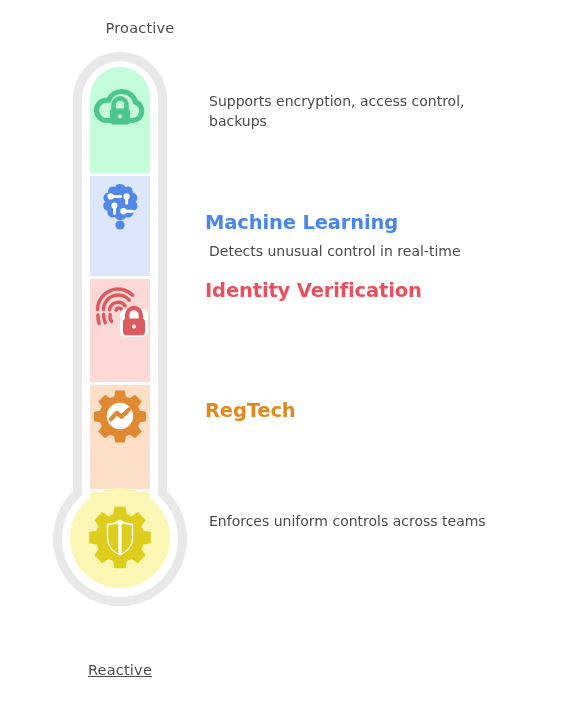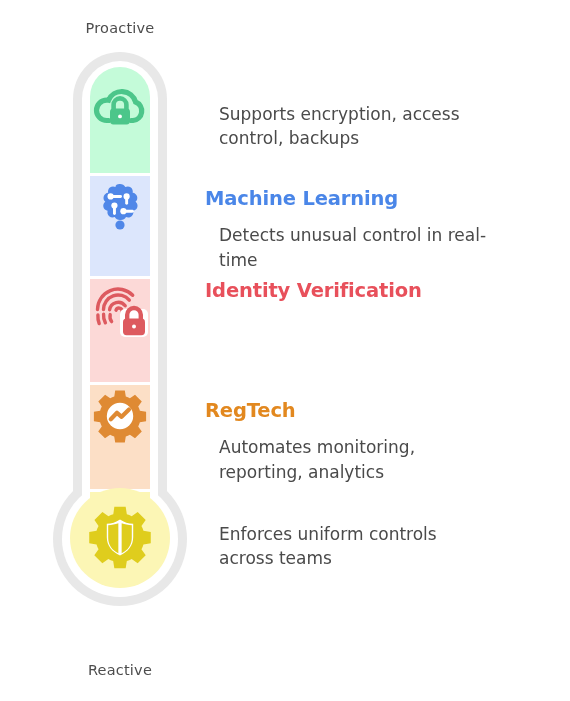--- a/index.html
+++ b/index.html
@@ -19,22 +19,22 @@
   .scale-label {
     position: absolute;
     left: 0;
     width: 240px;
     text-align: center;
     font-size: 14.5px;
     color: #4d4d4d;
     letter-spacing: .2px;
     font-family: "DejaVu Sans", sans-serif;
   }
-  #label-proactive { top: 20px; }
-  #label-reactive  { top: 662px; }
+  #label-proactive { top: 20px; padding-left: 20px; }
+  #label-reactive  { top: 662px; text-decoration: underline; }
 
   
   .thermometer {
     position: absolute;
     left: 50px;
     top: 52px;
     width: 140px;
     height: 600px;
   }
 
@@ -136,27 +136,27 @@
   .item-title {
     font-family: "DejaVu Sans", sans-serif;
     font-size: 19.5px;
     font-weight: bold;
     letter-spacing: -.15px;
     margin: 0 0 9px 0;
     line-height: 1.1;
   }
   .item-desc {
     font-family: "DejaVu Sans", sans-serif;
-    font-size: 17px;
+    font-size: 14px;
     color: #4a4a4a;
     line-height: 1.42;
-    margin: 14px;
+    margin: 4px;
   }
   #item-0 { top: 88px;  }
-  #item-1 { top: 188px; }
+  #item-1 { top: 212px; }
   #item-2 { top: 280px; }
   #item-3 { top: 400px; }
   #item-4 { top: 508px; }
 </style>
 </head>
 <body>
 
 <div>
 
   <div class="scale-label" id="label-proactive">Proactive</div>
@@ -247,20 +247,19 @@
     </div>
     <div class="item" id="item-1">
       <div class="item-title" style="color: rgb(74, 134, 232);">Machine Learning</div>
       <div class="item-desc">Detects unusual control in real-time</div>
     </div>
     <div class="item" id="item-2">
       <div class="item-title" style="color: rgb(232, 80, 91);">Identity Verification</div>
     </div>
     <div class="item" id="item-3">
       <div class="item-title" style="color: rgb(226, 136, 31);">RegTech</div>
-      <div class="item-desc">Automates monitoring, reporting, analytics</div>
     </div>
     <div class="item" id="item-4">
       <div class="item-desc">Enforces uniform controls across teams</div>
     </div>
   </div>
 
 </div>
 
 </body></html>

